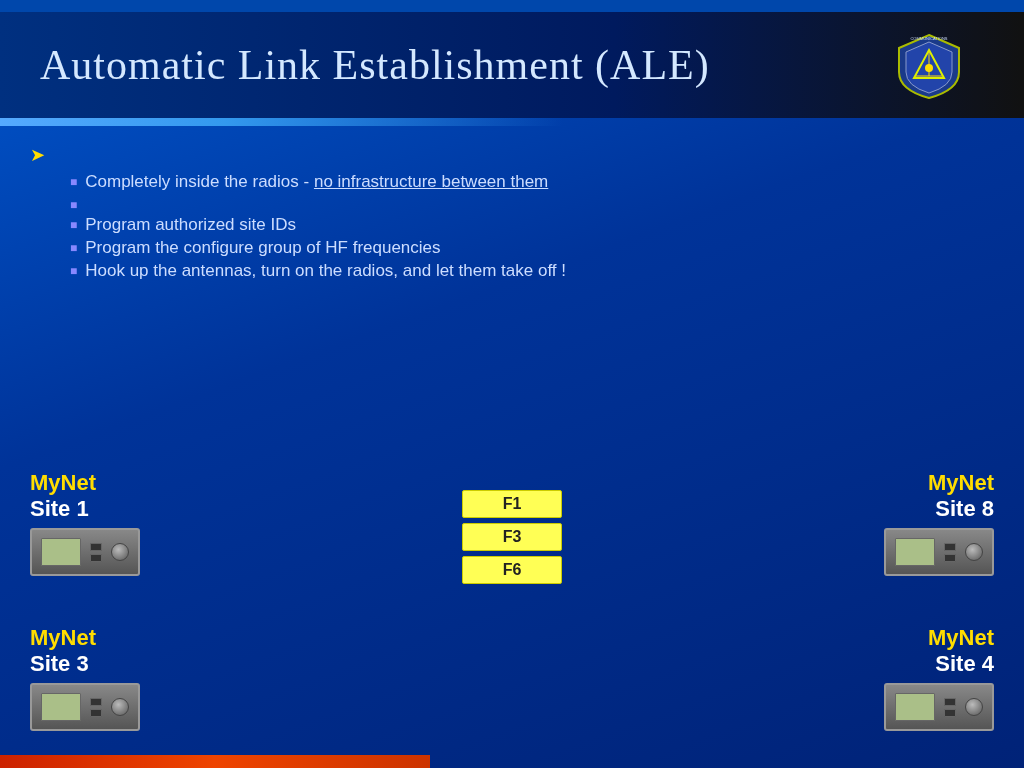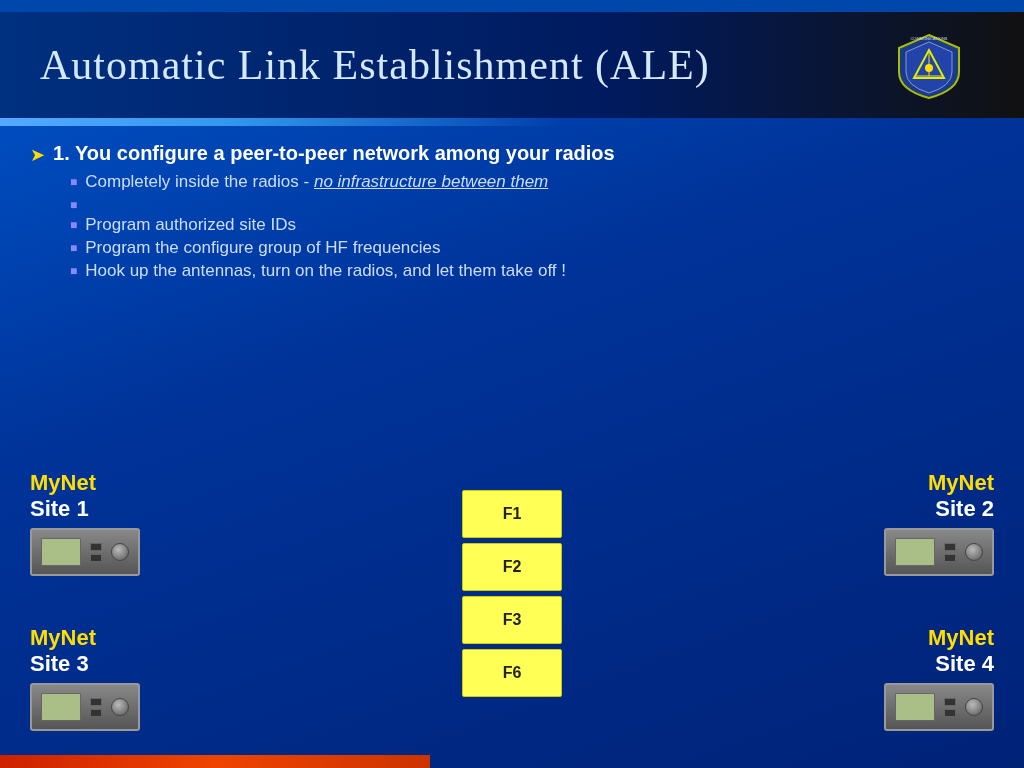--- a/index.html
+++ b/index.html
@@ -107,21 +107,20 @@
       color: #8888ff;
       margin-right: 8px;
       margin-top: 3px;
       font-size: 12px;
       flex-shrink: 0;
     }
 
     .underline-link {
       color: #ccddff;
       text-decoration: underline;
-      font-style: italic;
     }
 
     
     .sites-area {
       position: absolute;
       bottom: 0;
       left: 0;
       right: 0;
       height: 310px;
     }
@@ -199,21 +198,21 @@
       transform: translateX(-50%);
       top: 20px;
       display: flex;
       flex-direction: column;
       gap: 5px;
       align-items: center;
     }
 
     .freq-box {
       width: 100px;
-      height: 48px;
+      height: 28px;
       background: #ffff55;
       border: 1px solid #cccc00;
       border-radius: 2px;
       display: flex;
       align-items: center;
       justify-content: center;
       font-size: 16px;
       font-weight: bold;
       color: #222;
     }
@@ -265,21 +264,20 @@
       </svg>
     </div>
   </div>
 
   <div class="accent-bar"></div>
 
   <div class="content">
 
     <div class="main-point">
       <span class="arrow-icon">➤</span>
-      <span class="main-point-text">1. You configure a peer-to-peer network among your radios</span>
     </div>
 
     <ul class="sub-bullets">
       <li>
         <span class="square-bullet">■</span>
         <span>
           <span>Completely inside the radios  -  </span><span class="underline-link">no infrastructure between them</span>
         </span>
       </li>
       <li>
@@ -310,21 +308,21 @@
         <div class="radio-controls">
           <div class="radio-btn"></div>
           <div class="radio-btn"></div>
         </div>
         <div class="radio-knob"></div>
       </div>
     </div>
 
     <div class="site site-right" style="right: 30px; top: 0px;">
       <span class="site-label-mynet">MyNet</span>
-      <span class="site-label-site">Site 2</span>
+      <span class="site-label-site">Site 8</span>
       <div class="radio-device">
         <div class="radio-screen"></div>
         <div class="radio-controls">
           <div class="radio-btn"></div>
           <div class="radio-btn"></div>
         </div>
         <div class="radio-knob"></div>
       </div>
     </div>
 
@@ -349,21 +347,20 @@
         <div class="radio-controls">
           <div class="radio-btn"></div>
           <div class="radio-btn"></div>
         </div>
         <div class="radio-knob"></div>
       </div>
     </div>
 
     <div class="freq-center">
       <div class="freq-box">F1</div>
-      <div class="freq-box">F2</div>
       <div class="freq-box">F3</div>
       <div class="freq-box">F6</div>
     </div>
 
     <div class="bottom-bar"></div>
 
   </div>
 </div>
 
 </body></html>

